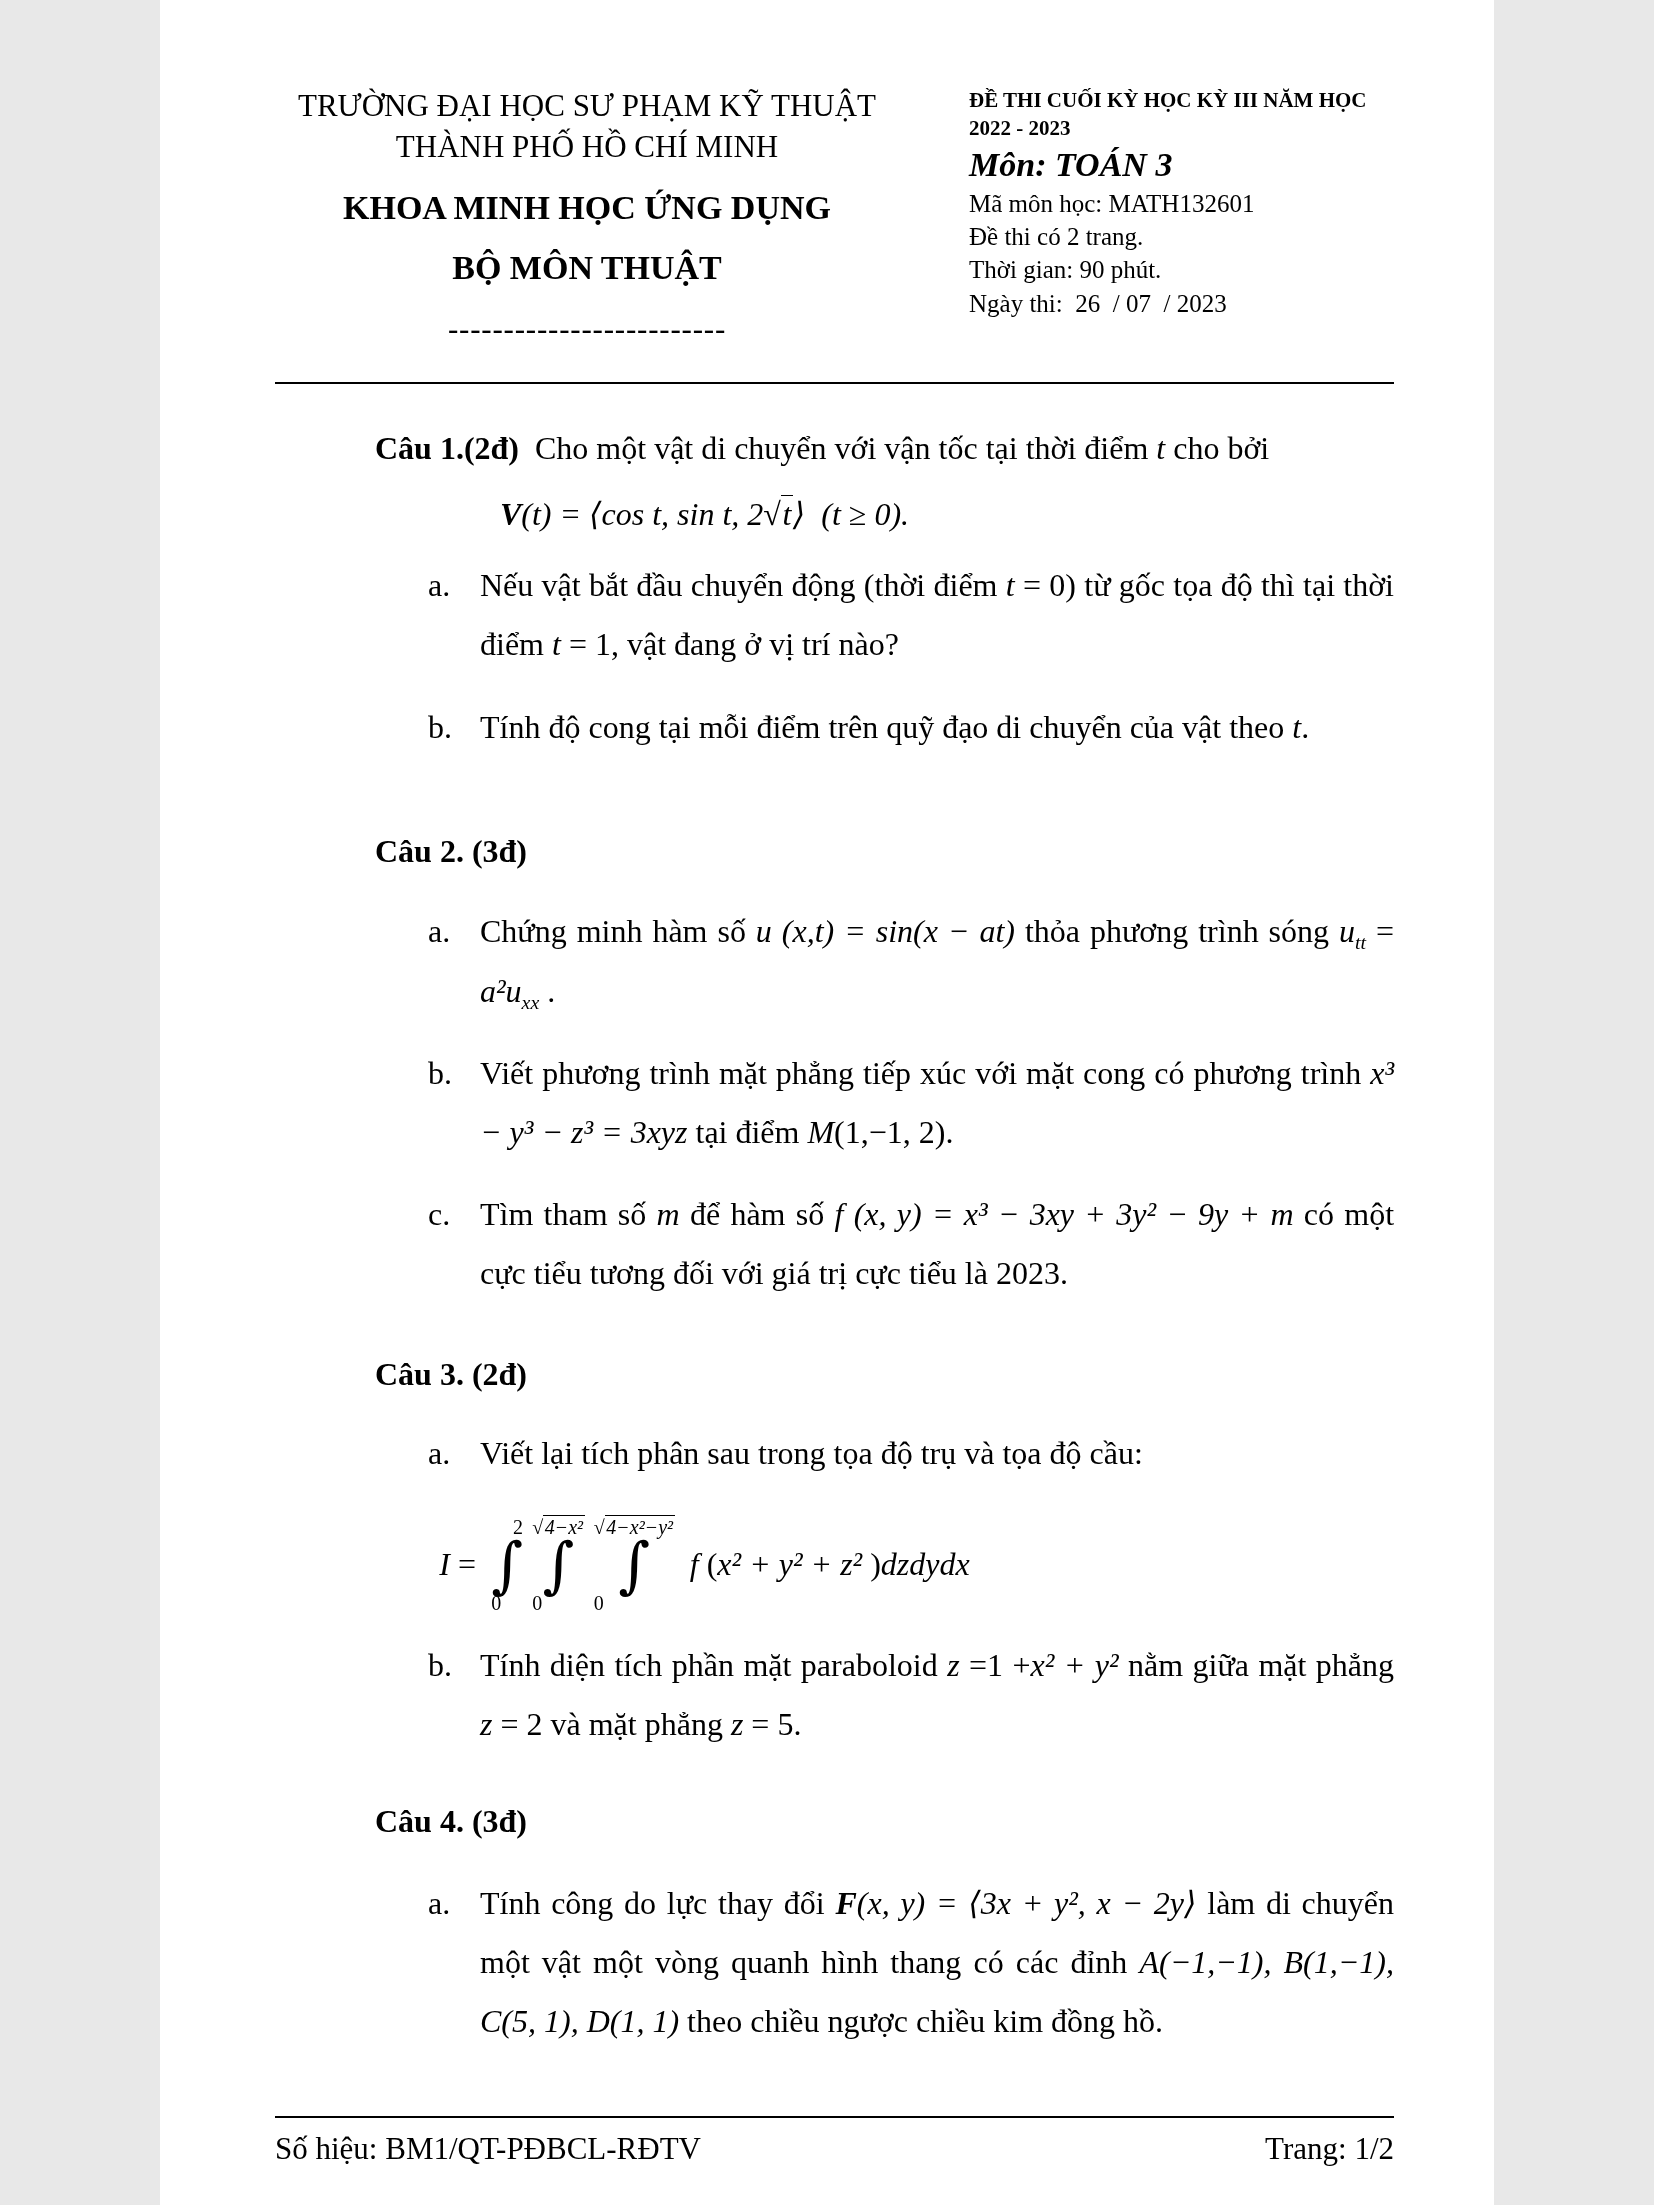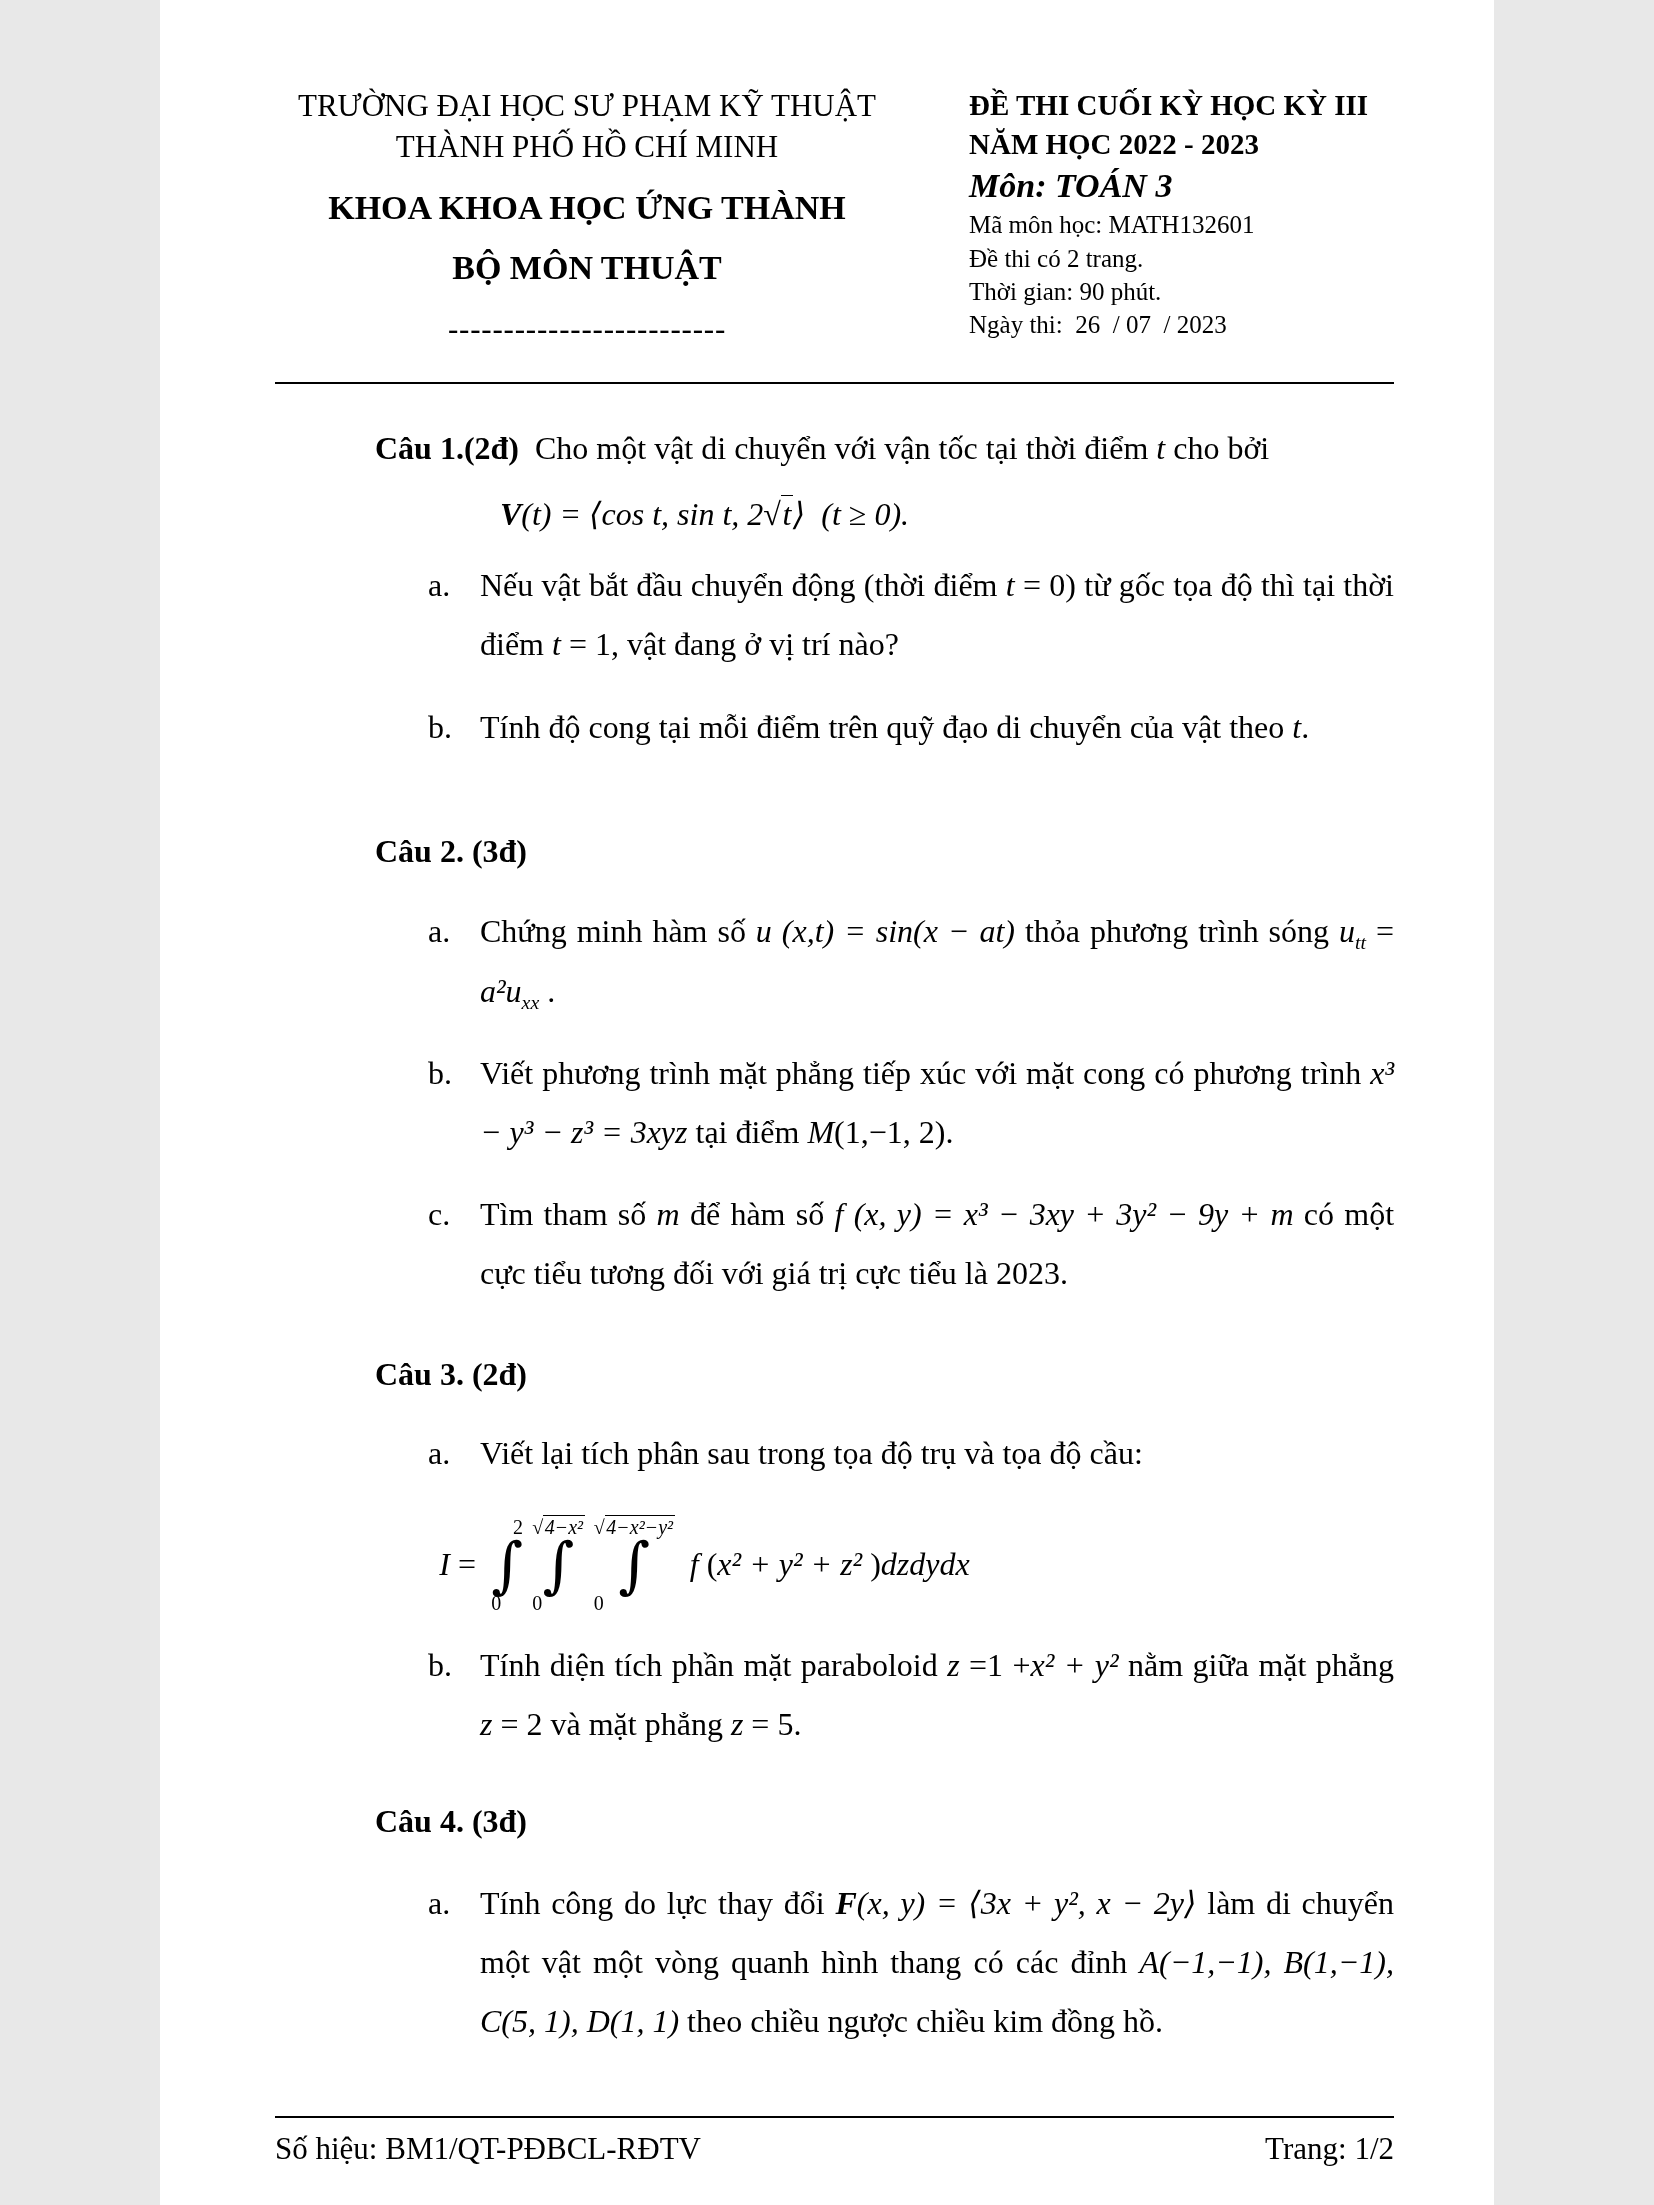--- a/index.html
+++ b/index.html
@@ -15,21 +15,21 @@
   }
   
   .header { display:flex; padding:86px 100px 0 115px; }
   .header-left { width:624px; flex-shrink:0; text-align:center; }
   .hl-line  { font-size:31px; line-height:1.32; }
   .hl-bold  { font-size:34px; font-weight:bold; line-height:1.3; }
   .hl-gap1  { margin-top:18.4px; }
   .hl-gap2  { margin-top:15.3px; }
   .dashes   { margin-top:21.4px; font-size:31px; letter-spacing:0.8px; }
   .header-right { flex:1; padding-left:70px; }
-  .hr-title   { font-weight:bold; font-size:29px; line-height:1.35; white-space:pre-wrap; }
+  .hr-title   { font-weight:bold; font-size:21px; line-height:1.35; white-space:pre-wrap; }
   .hr-subject { font-weight:bold; font-size:34px; line-height:1.3; white-space:pre-wrap;font-style:italic; }
   .hr-line    { font-size:25px; line-height:1.33; white-space:pre-wrap;font-family:Liberation Serif, serif; }
   .rule { border:none; border-top:2.3px solid #000; margin:35px 100px 0 115px; }
   
   .content { padding:0 100px 0 115px; }
   .q-heading { margin:40px 0 0 100px; line-height:1.5; }
   .q-heading span { white-space:pre-wrap; }
   .formula-wrap { text-align:center; padding-right:260px; margin-top:23px; }
   .formula-wrap span { white-space:pre; }
   .item { display:flex; margin-top:23px; }
@@ -57,21 +57,21 @@
 </style>
 </head>
 <body>
 
 <div class="page">
 
   <header class="header">
     <div class="header-left">
       <div class="hl-line">TRƯỜNG ĐẠI HỌC SƯ PHẠM KỸ THUẬT</div>
       <div class="hl-line">THÀNH PHỐ HỒ CHÍ MINH</div>
-      <div class="hl-bold hl-gap1">KHOA KHOA HỌC ỨNG THÀNH</div>
+      <div class="hl-bold hl-gap1">KHOA MINH HỌC ỨNG DỤNG</div>
       <div class="hl-bold hl-gap2">BỘ MÔN THUẬT</div>
       <div class="dashes">-------------------------</div>
     </div>
     <div class="header-right">
       <div class="hr-title">ĐỀ THI CUỐI KỲ HỌC KỲ III NĂM HỌC 2022 - 2023</div>
       <div class="hr-subject">Môn: TOÁN 3</div>
       <div class="hr-line">Mã môn học: MATH132601</div>
       <div class="hr-line">Đề thi có 2 trang.</div>
       <div class="hr-line">Thời gian: 90 phút.</div>
       <div class="hr-line">Ngày thi:  26  / 07  / 2023</div>

